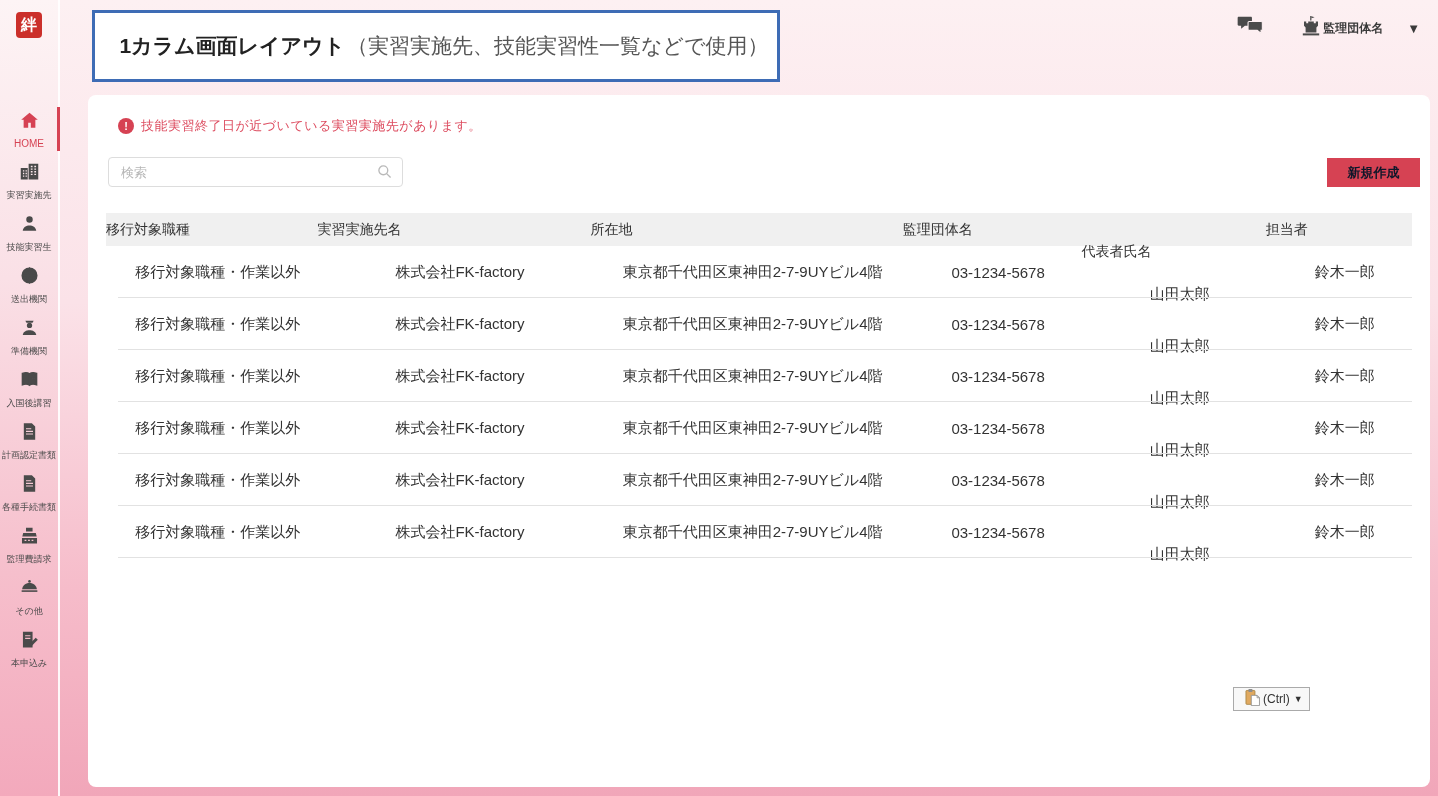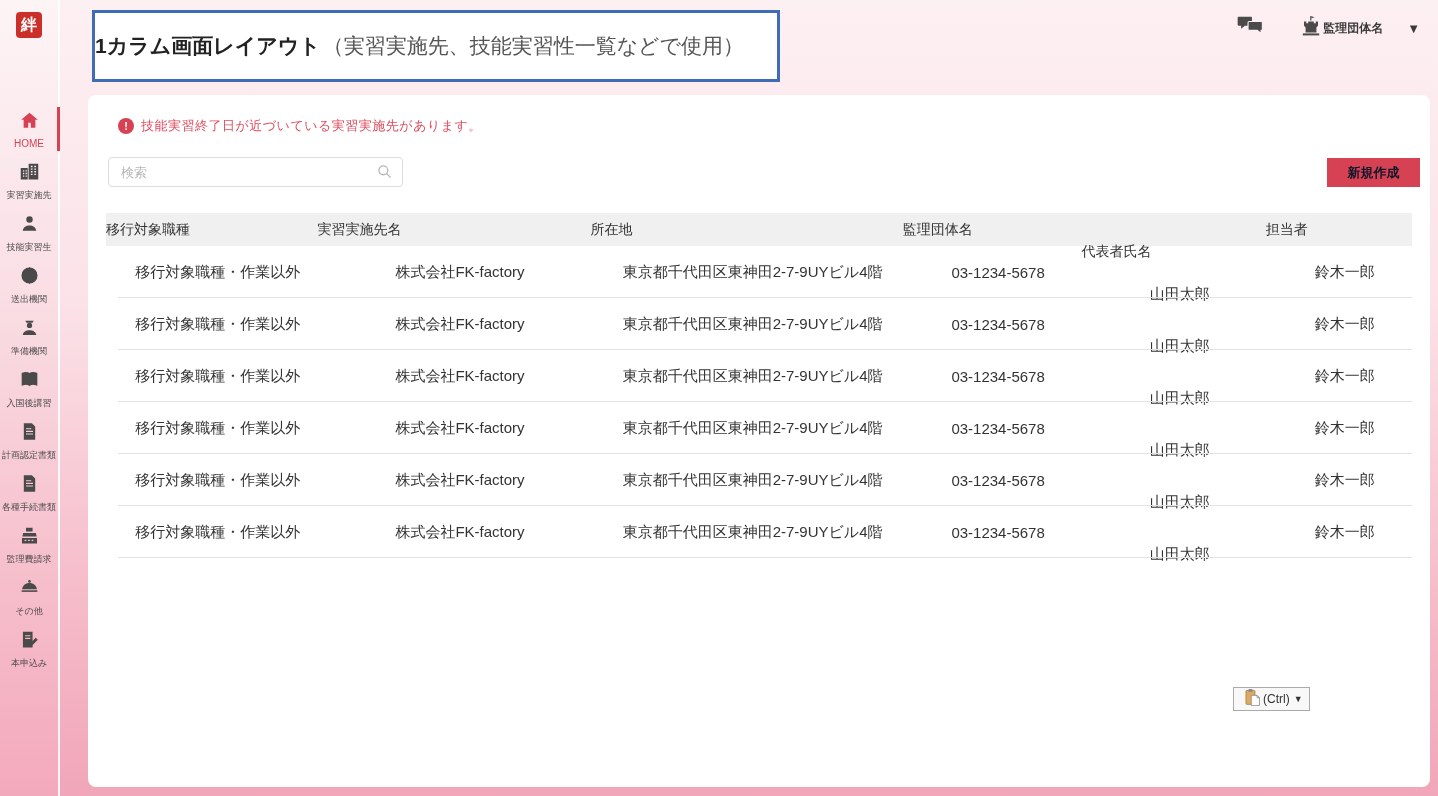--- a/index.html
+++ b/index.html
@@ -38,21 +38,21 @@
   .nav-item.active { color:#d64253; }
   .nav-item.active .lbl { font-size:10px; }
   .nav-item.active::after {
     content:""; position:absolute; right:-2px; top:3px; bottom:3px; width:3px; background:#d64253;
   }
 
   
   .title-box {
     position:absolute; left:92px; top:10px; width:688px; height:72px;
     background:#fff; border:3px solid #3e6cb5;
-    display:flex; align-items:center; z-index:2;
+    display:flex; align-items:center; padding-left:16px; z-index:2;justify-content:center;
   }
   .title-main { font-size:21px; font-weight:bold; color:#222; }
   .title-sub  { font-size:21px; color:#555; margin-left:2px; }
   .topbar-right {
     position:absolute; top:10px; right:18px; height:36px;
     display:flex; align-items:center; z-index:2; color:#4a4a4a;
   }
   .chat-ic svg { width:30px; height:26px; fill:#4a4a4a; }
   .org-ic { margin-left:34px; }
   .org-ic svg { width:24px; height:26px; fill:#4a4a4a; }

